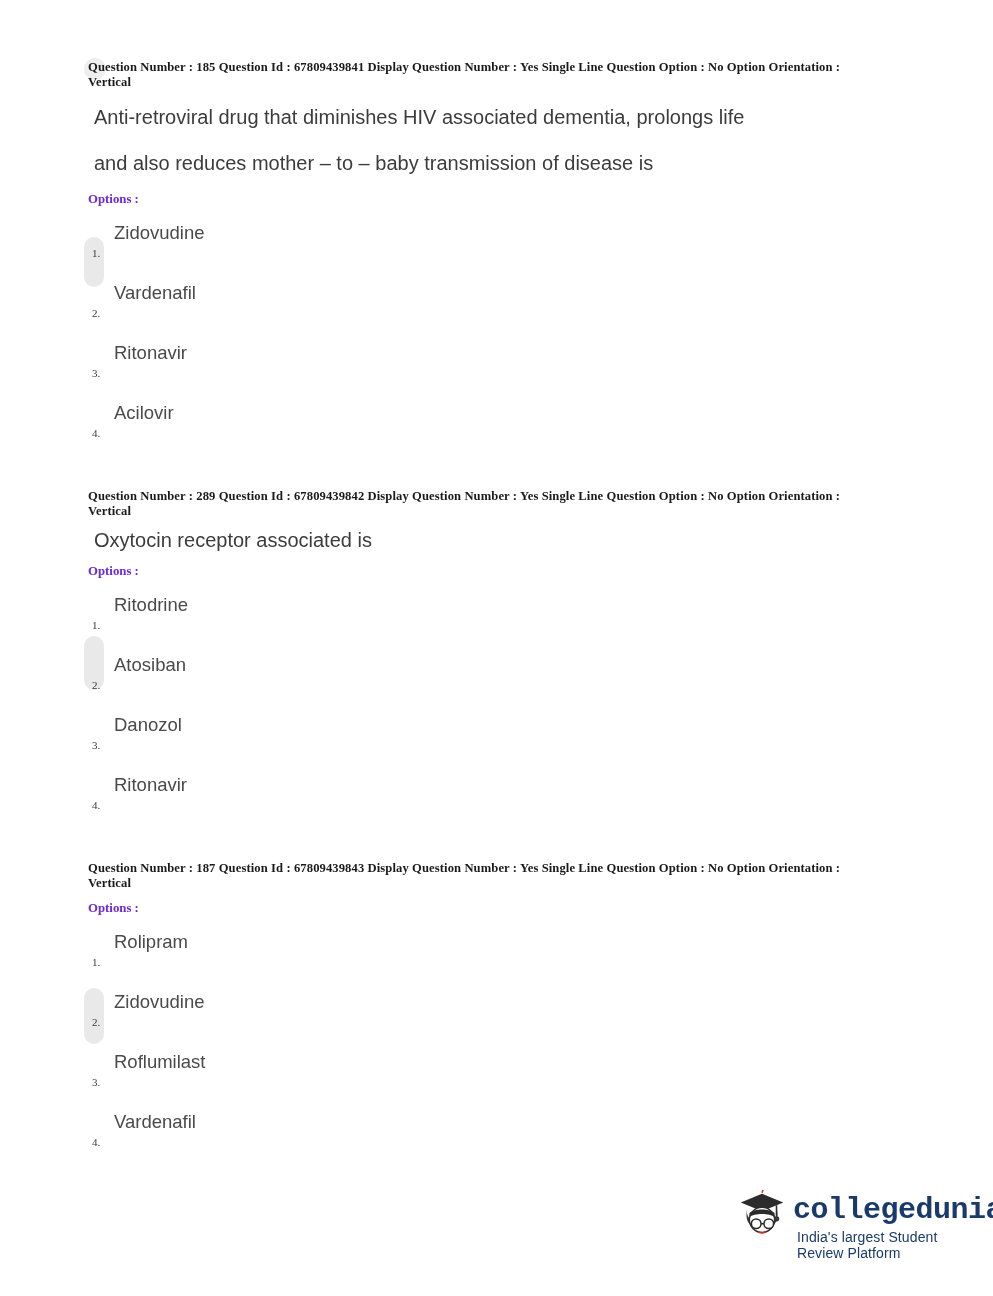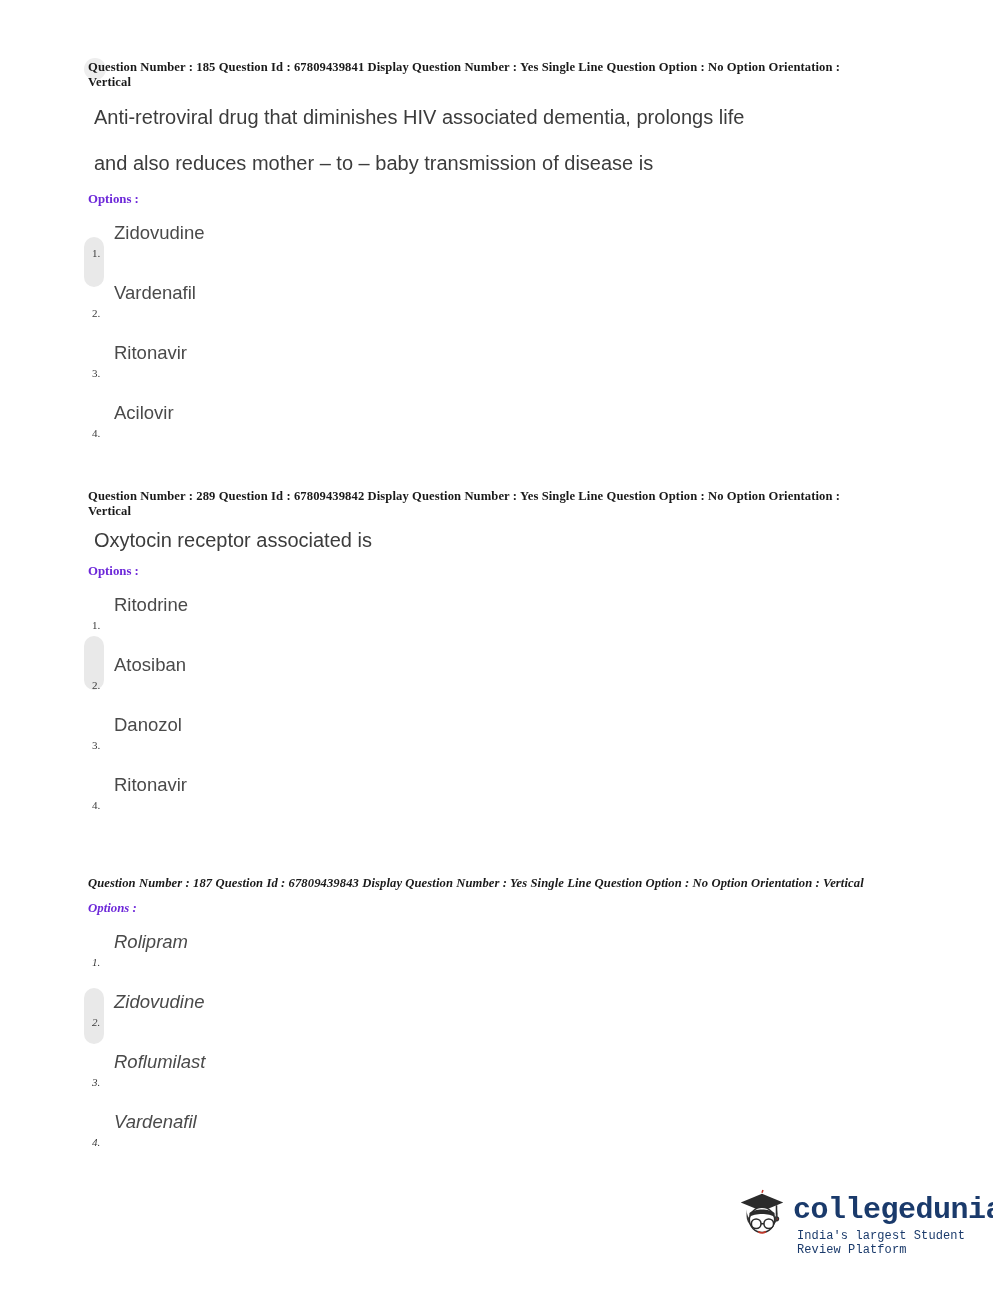--- a/index.html
+++ b/index.html
@@ -115,22 +115,22 @@
   }
   .logo-sup {
     font-size: 10px;
     vertical-align: super;
     color: #1a3a6b;
   }
   .logo-tag {
     position: absolute;
     left: 72px;
     top: 44px;
-    font-family: Liberation Mono, monospace;
-    font-size: 12px;
+    font-family: Liberation Sans, sans-serif;
+    font-size: 14px;
     color: #1a3a6b;
     letter-spacing: 0.1px;
   }
   .logo-mark {
     position: absolute;
     left: 8px;
     top: 2px;
     width: 58px;
     height: 58px;
   }
@@ -189,21 +189,21 @@
           <span class="opt-num">3.</span>
           <span class="opt-text">Danozol</span>
         </li>
         <li class="opt" style="margin-top:20px;">
           <span class="opt-num">4.</span>
           <span class="opt-text">Ritonavir</span>
         </li>
       </ul>
     </div>
 
-    <div class="block" style="margin-top:63px;font-style:italic;">
+    <div class="block" style="margin-top:48px;">
       <div class="qheader">Question Number : 187  Question Id : 67809439843  Display Question Number : Yes  Single Line Question Option : No  Option Orientation : Vertical</div>
       <div class="options-label">Options :</div>
       <ul class="opt-list">
         <li class="opt">
           <span class="opt-num">1.</span>
           <span class="opt-text">Rolipram</span>
         </li>
         <li class="opt" style="margin-top:20px;">
           <span class="opt-num">2.</span>
           <span class="opt-text">Zidovudine</span>

